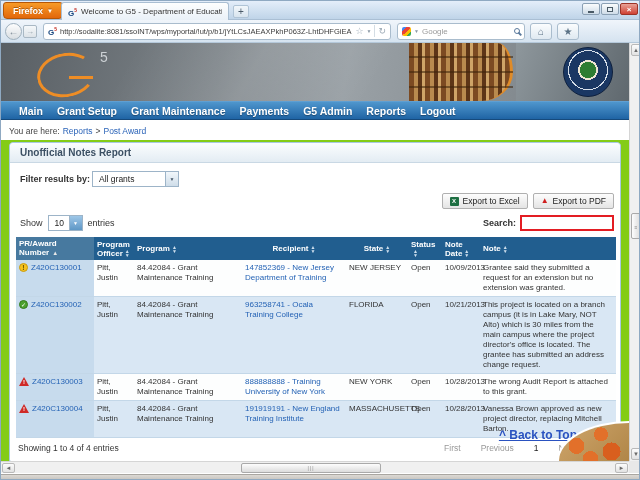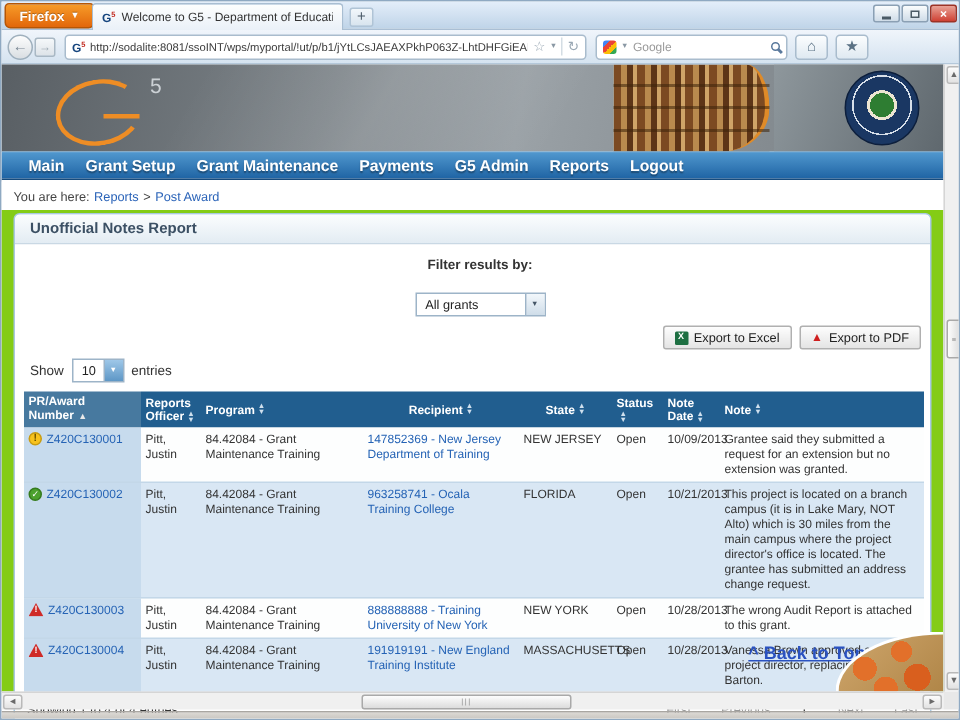--- a/index.html
+++ b/index.html
@@ -84,21 +84,21 @@
   #breadcrumb{position:absolute;top:120px;left:0;width:628px;height:19px;background:#fff;
     display:flex;align-items:center;gap:3px;padding-left:8px;font-size:8.5px;color:#444;}
   .bc-link{color:#2a63b8;}
 
   
   #main{position:absolute;top:139px;left:0;width:628px;height:321px;background:#84cc16;}
   #panel{position:absolute;left:8px;top:2px;width:612px;border:1px solid #a9c9e2;border-radius:4px 4px 2px 2px;background:#fff;}
   #panel-header{height:20px;background:linear-gradient(#fbfdfe,#e3ecf3);border-bottom:1px solid #c9d8e4;
     border-radius:4px 4px 0 0;display:flex;align-items:center;padding-left:10px;
     font-size:10px;font-weight:bold;color:#3c5064;}
-  #filter-row{display:flex;align-items:center;gap:14px;padding:8px 0 4px 10px;flex-direction:column;}
+  #filter-row{display:flex;align-items:center;gap:2px;padding:8px 0 4px 10px;}
   #filter-label{font-size:9px;font-weight:bold;color:#333;}
   .fakeselect{display:flex;align-items:center;height:16px;background:#fff;border:1px solid #9db4c8;}
   .fs-text{font-size:8.5px;color:#222;padding:0 6px;}
   .fs-btn{width:13px;height:100%;border-left:1px solid #9db4c8;display:flex;align-items:center;justify-content:center;
     background:linear-gradient(#f2f7fb,#cfdde9);color:#456;font-size:5px;}
   #export-row{display:flex;justify-content:flex-end;gap:5px;padding:2px 6px 4px 0;}
   .export-btn{display:flex;align-items:center;gap:4px;height:16px;padding:0 7px;
     background:linear-gradient(#fdfdfd,#e4e4e4);border:1px solid #b0b0b0;border-radius:2px;
     font-size:8.5px;color:#222;}
   .xls-icon{width:9px;height:9px;background:#1d6f42;color:#fff;font-size:6px;font-weight:bold;
@@ -267,37 +267,41 @@
 
       <div id="controls-row">
         <div id="show-group">
           <span class="small-label">Show</span>
           <div class="fakeselect">
             <span class="fs-text" style="width:20px;">10</span>
             <span class="fs-btn" style="background:linear-gradient(#9ec7e8,#5e97c6);color:#fff;">▼</span>
           </div>
           <span class="small-label">entries</span>
         </div>
+        <div id="search-group">
+          <span id="search-label">Search:</span>
+          <input id="search-input" type="text" value="" style="">
+        </div>
       </div>
 
       <table>
         <colgroup>
           <col style="width:78px">
             <col style="width:40px">
             <col style="width:108px">
             <col style="width:104px">
           <col style="width:62px">
             <col style="width:34px">
             <col style="width:38px">
             <col style="width:136px">
         </colgroup>
         <thead>
           <tr>
             <th class="sorted"><span class="hd">PR/Award Number</span><span class="sort-single">▲</span></th>
-            <th><span class="hd">Reports Officer</span><span class="sort">
+            <th><span class="hd">Program Officer</span><span class="sort">
                   <span>▲</span>
                   <span>▼</span>
                 </span></th>
             <th><span class="hd">Program</span><span class="sort">
                   <span>▲</span>
                   <span>▼</span>
                 </span></th>
             <th class="c-center"><span class="hd">Recipient</span><span class="sort">
                   <span>▲</span>
                   <span>▼</span>

